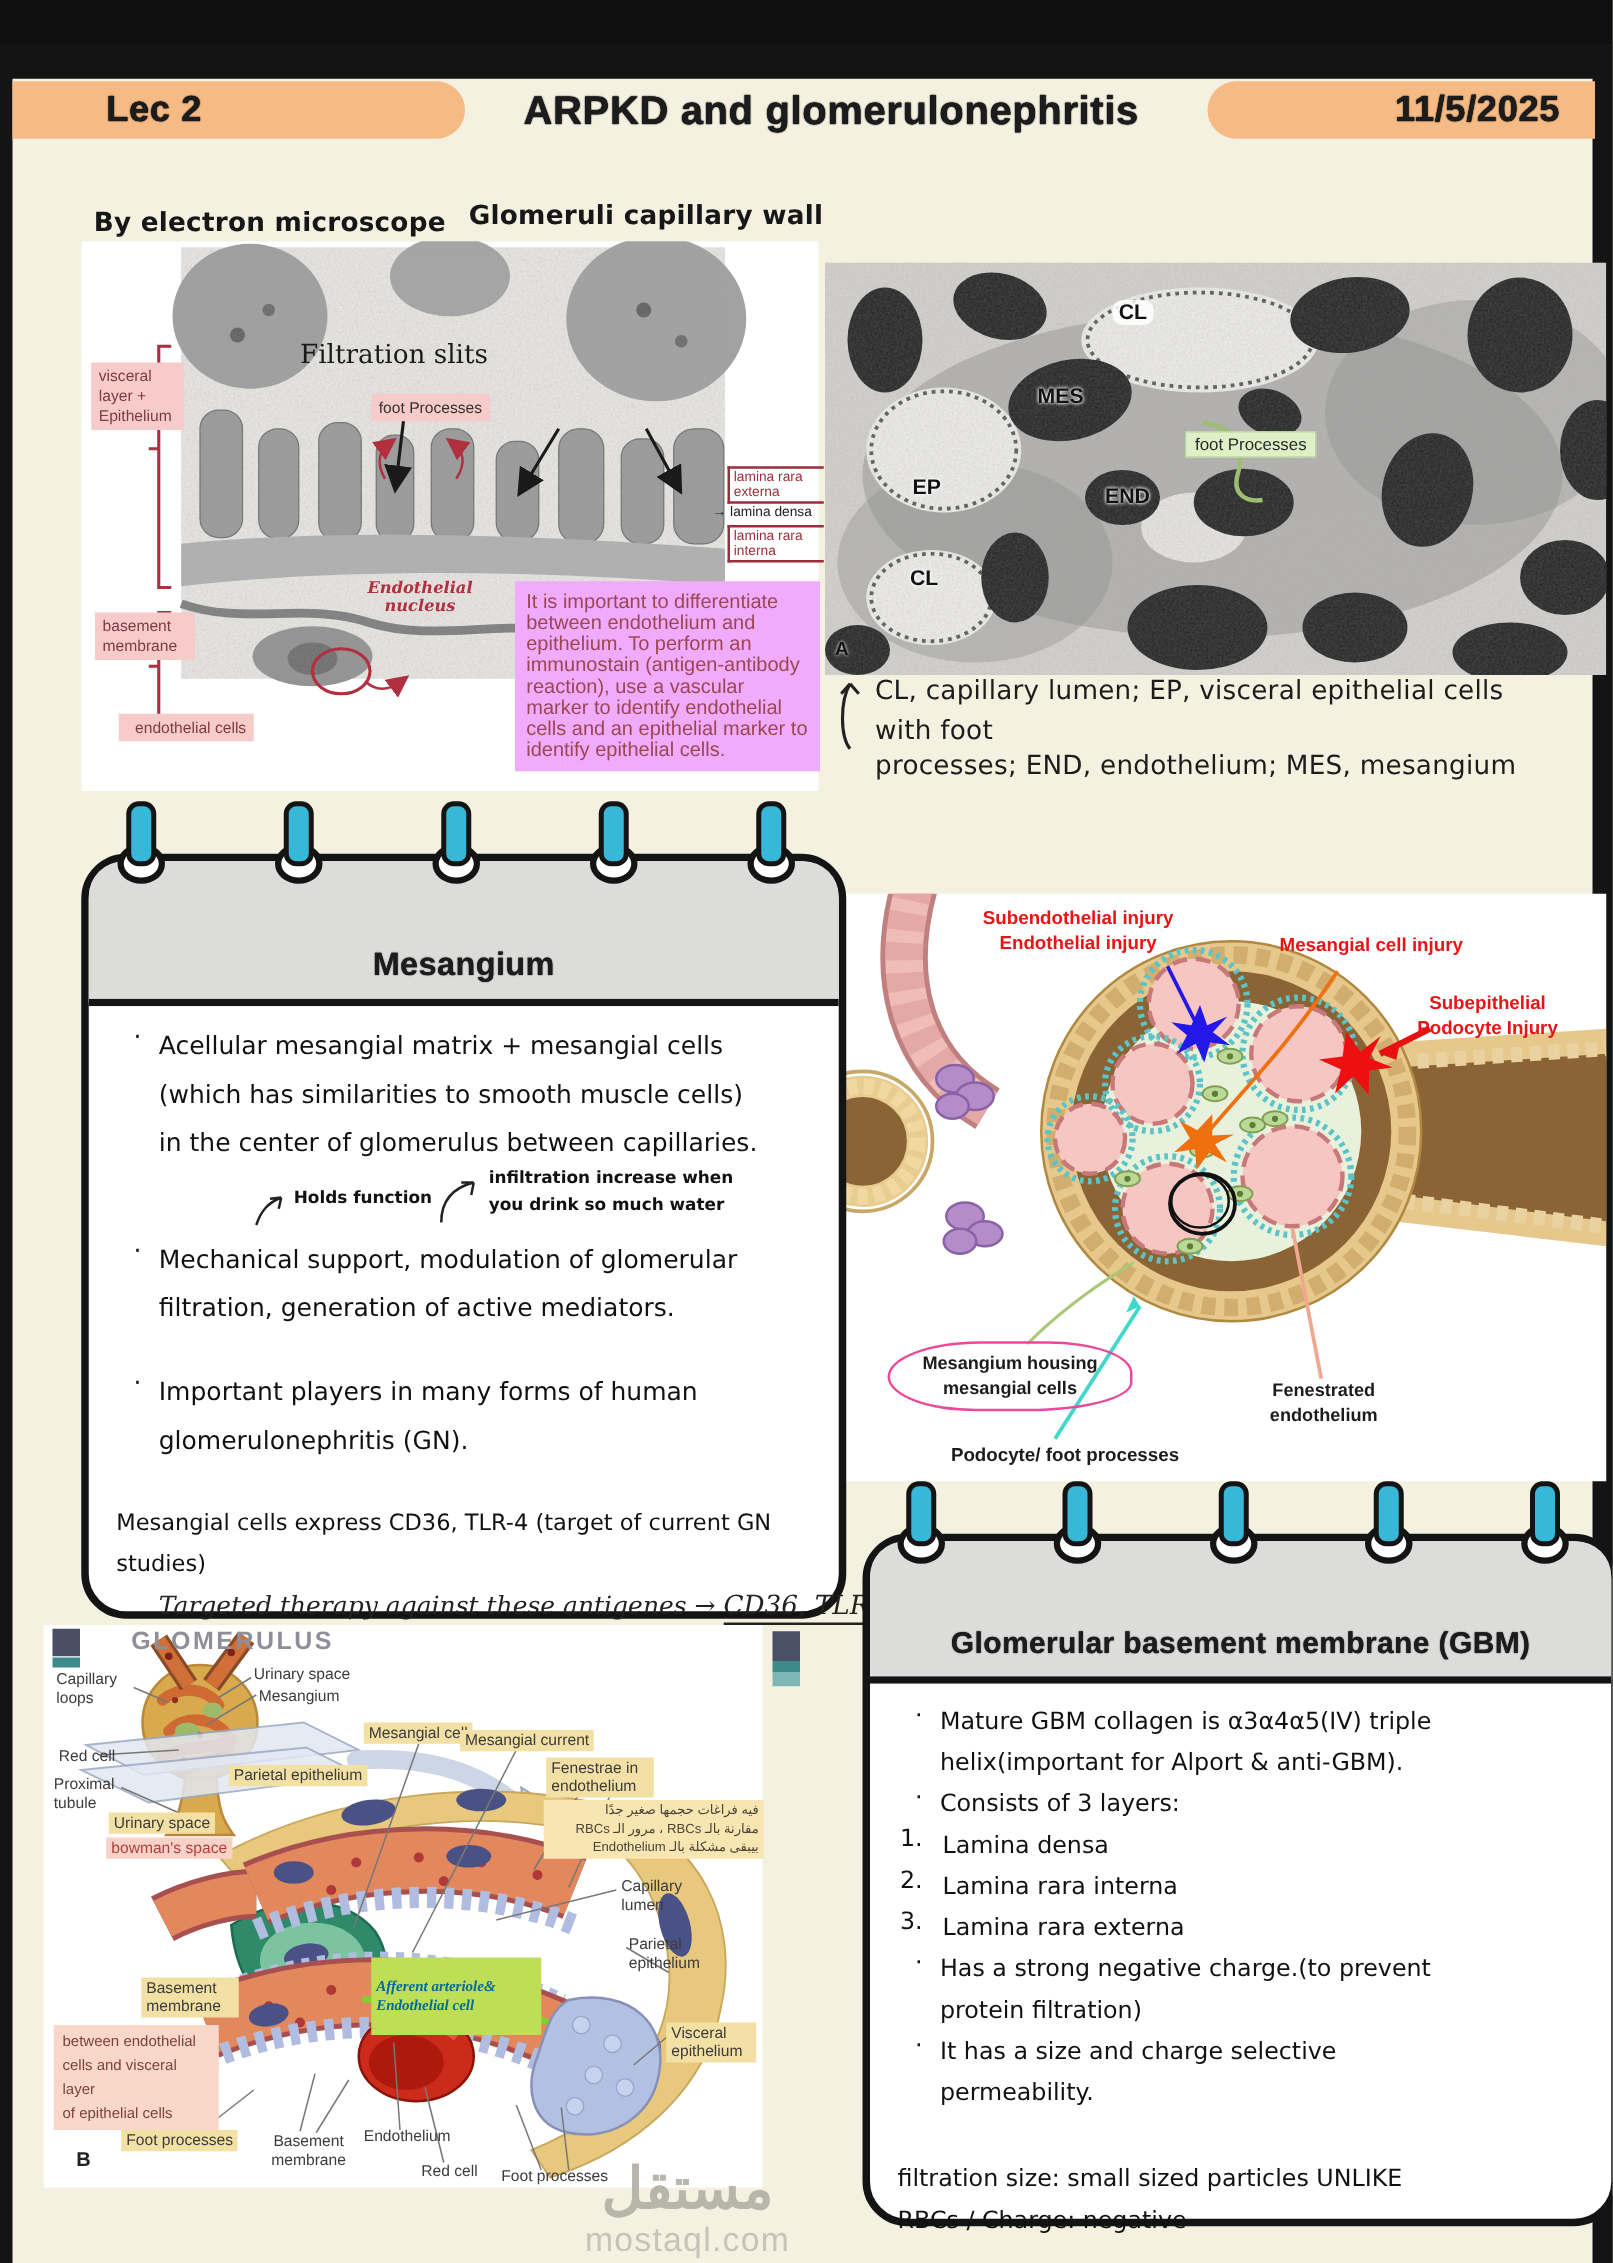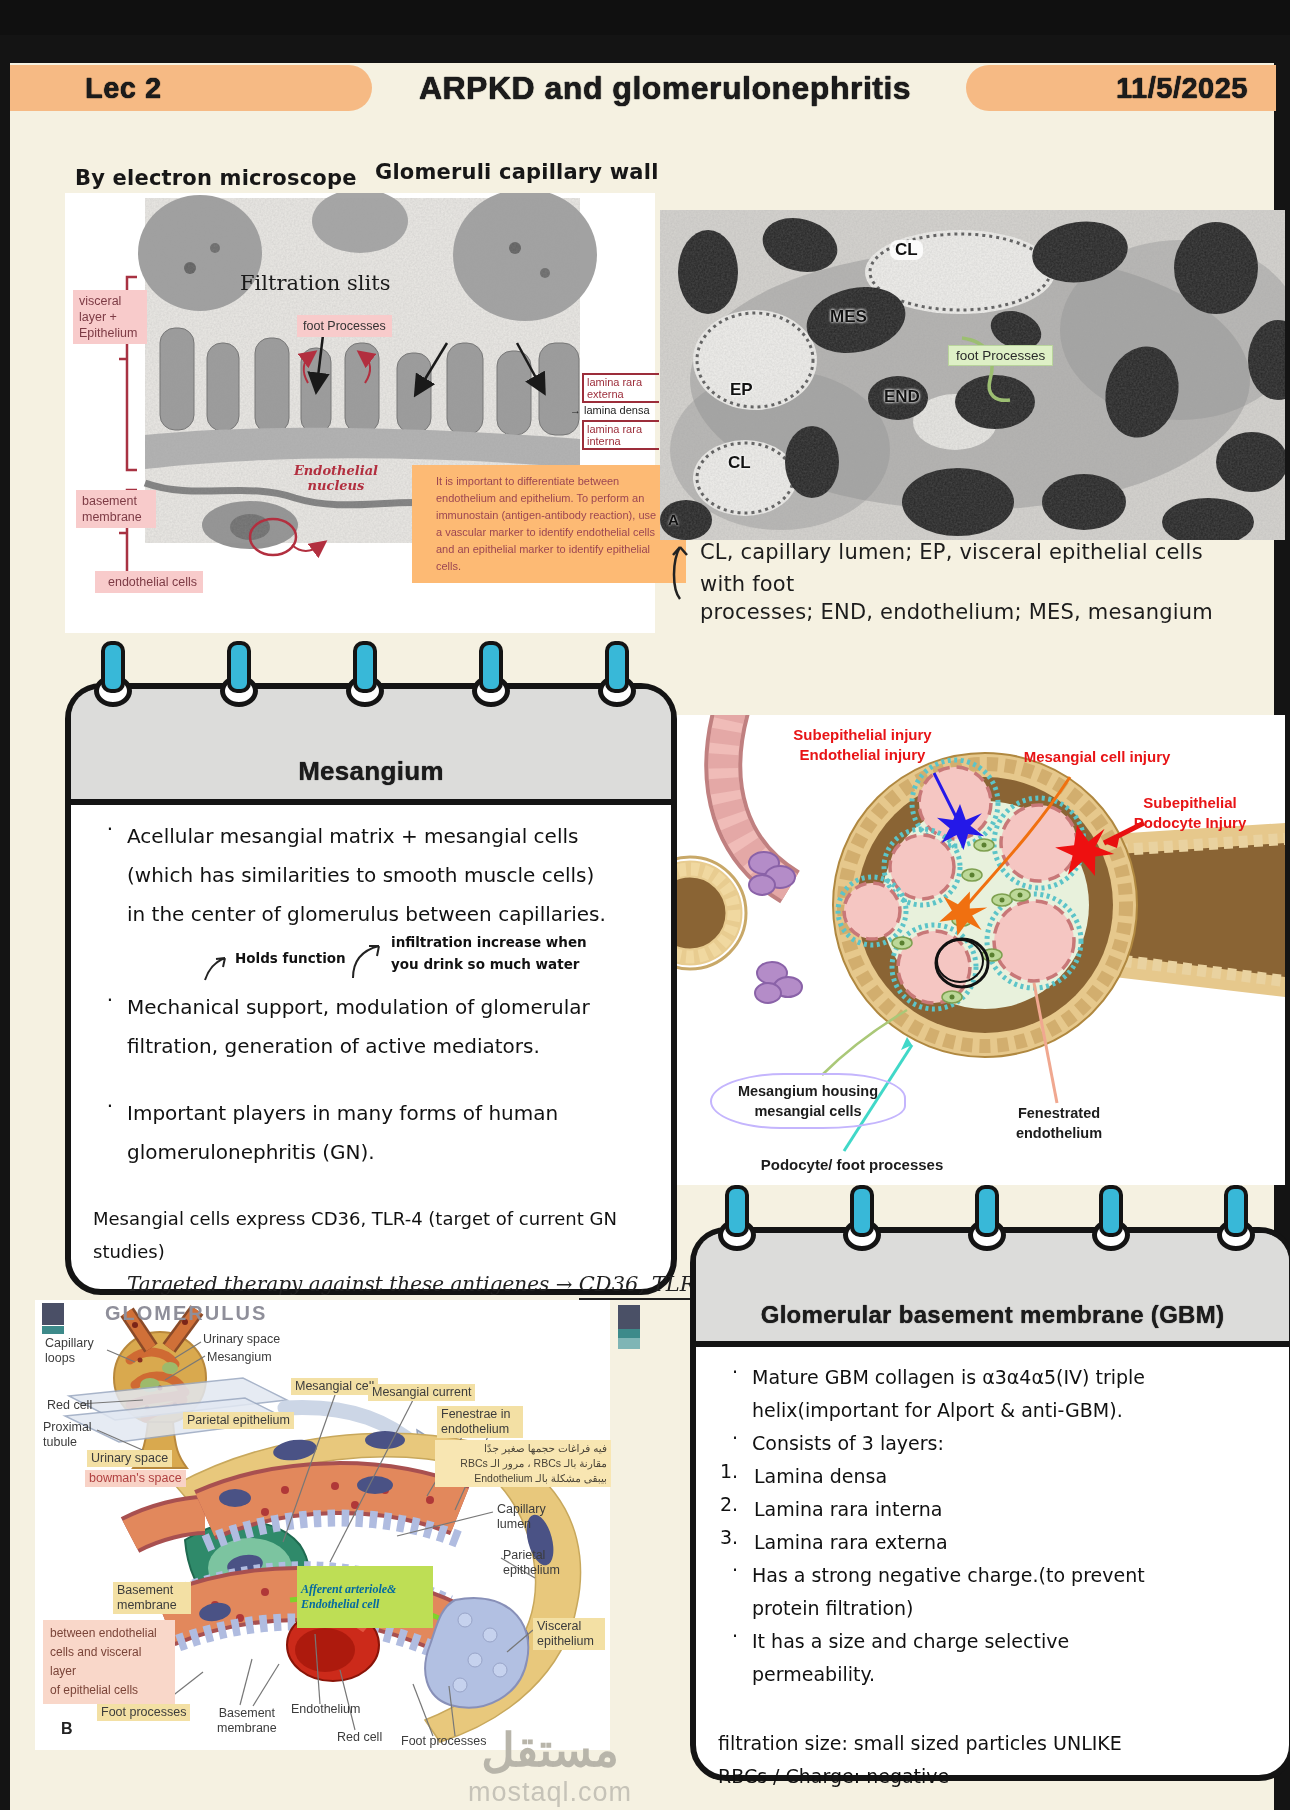--- a/index.html
+++ b/index.html
@@ -14,40 +14,40 @@
         text-shadow:0 0 1px #000,0 0 1px #000;}
   .title{font-size:32px;text-align:center;}
   
   .hand{font-family:"DejaVu Sans",sans-serif;letter-spacing:.2px;}
   .heading{font-size:21px;font-weight:700;color:#171717;}
   
   .plabel{background:#f8cbcb;color:#7d3b45;font-size:12.5px;line-height:16px;padding:3px 6px;}
   .glabel{background:#def0c6;border:1px solid #b9d49c;color:#2a2a2a;font-size:13.5px;padding:2px 7px;}
   .redhand{color:#9c2d3a;font-family:"DejaVu Serif",serif;font-style:italic;font-weight:700;}
   .lamina{font-size:11px;line-height:12px;}
-  .notebox{background:#fdba74;color:#9c4652;font-size:11px;line-height:17px;padding:8px 24px;}
+  .notebox{background:#f0abfc;color:#9c4652;font-size:16px;line-height:17px;padding:8px 9px;}
   .emletter{font-weight:700;font-size:17px;color:#111;text-shadow:0 0 3px #fff,0 0 3px #fff;}
   .serif{font-family:"DejaVu Serif",serif;}
   
   .card{position:absolute;background:#fff;border:6px solid #141414;border-radius:36px;z-index:4;}
   .card-head{background:#dcdcda;border-bottom:6px solid #141414;border-radius:28px 28px 0 0;
              display:flex;align-items:flex-end;justify-content:center;}
   .card-title{font-weight:900;font-size:26px;letter-spacing:.3px;text-shadow:0 0 1px #000;}
   .card-body{font-family:"DejaVu Sans",sans-serif;font-size:20px;color:#111;}
   .brow{display:flex;}
   .bdot{width:34px;text-align:center;flex:0 0 34px;}
   .pin{position:absolute;width:40px;height:66px;z-index:6;}
   .pin-hole{position:absolute;bottom:0;left:50%;transform:translateX(-50%);width:28px;height:22px;
             background:#fff;border:5px solid #141414;border-radius:50%;}
   .pin-bar{position:absolute;top:0;left:50%;transform:translateX(-50%);width:16px;height:44px;
            background:#38b8d8;border:4px solid #141414;border-radius:10px;}
   
   .redlab{color:#e81416;font-weight:700;font-size:15px;text-align:center;line-height:20px;}
   .blab{font-weight:700;font-size:14.5px;color:#1c1c1c;text-align:center;line-height:20px;}
-  .bubble{border:2px solid #c4b5fd;border-radius:46% 42% 52% 44%/62% 55% 50% 60%;padding:6px 10px;}
+  .bubble{border:2px solid #ec4899;border-radius:46% 42% 52% 44%/62% 55% 50% 60%;padding:6px 10px;}
   
   .dlabel{font-size:12.5px;color:#3c3c3c;line-height:15px;}
   .ylabel{background:#f3e0a4;padding:1px 4px;font-size:12.5px;color:#3c3c3c;line-height:15px;}
   .pklabel{background:#f8d2c6;padding:1px 4px;font-size:12.5px;color:#b04040;line-height:15px;}
   .pkbox{background:#f9d7c9;color:#7a4438;font-size:12px;line-height:19px;padding:4px 7px;}
   .grlabel{background:#bede55;padding:16px 4px;font-size:12px;color:#0369a1;line-height:15px;
            font-family:Liberation Serif, serif;font-style:italic;font-weight:700;}
   .arnote{background:#f8e6b2;color:#4a4438;font-size:10.5px;line-height:15px;direction:rtl;
           text-align:right;padding:1px 4px;}
   .wm1{font-size:46px;font-weight:900;color:#b8b5aa;text-align:center;}
@@ -316,21 +316,21 @@
       <use href="#star" transform="translate(290,198) scale(1.15) rotate(20)" fill="#f07010"></use>
       <use href="#star" transform="translate(412,136) scale(1.35) rotate(-15)" fill="#ee1010"></use>
       <ellipse cx="290" c="248" cy="248" rx="26" ry="24" fill="none" stroke="#111" stroke-width="3"></ellipse>
       <ellipse cx="288" cy="246" rx="23" ry="21" fill="none" stroke="#111" stroke-width="2"></ellipse>
       <path d="M150,360 C180,330 210,310 235,295" stroke="#aac878" stroke-width="2.5" fill="none"></path>
       <path d="M385,388 L362,268" stroke="#f0a890" stroke-width="3"></path>
       <path d="M172,436 L240,330" stroke="#40d8c8" stroke-width="3"></path>
       <path d="M240,330 l-11,5 l6,-13 z" fill="#40d8c8"></path>
     </svg>
     <div class="abs redlab" style="left:88px;top:10px;width:205px;">
-      <div>Subepithelial injury</div>
+      <div>Subendothelial injury</div>
       <div>Endothelial injury</div>
     </div>
     <div class="abs redlab nw" style="left:330px;top:32px;width:190px;">Mesangial cell injury</div>
     <div class="abs redlab" style="left:428px;top:78px;width:180px;">
       <div>Subepithelial</div>
       <div>Podocyte Injury</div>
     </div>
     <div class="abs blab bubble" style="left:38px;top:358px;width:172px;">
       <div>Mesangium housing</div>
       <div>mesangial cells</div>

